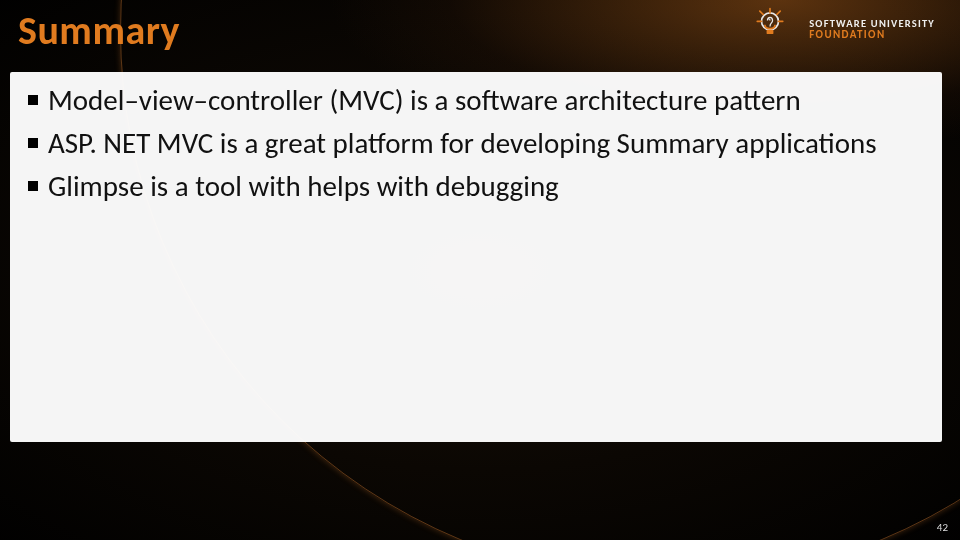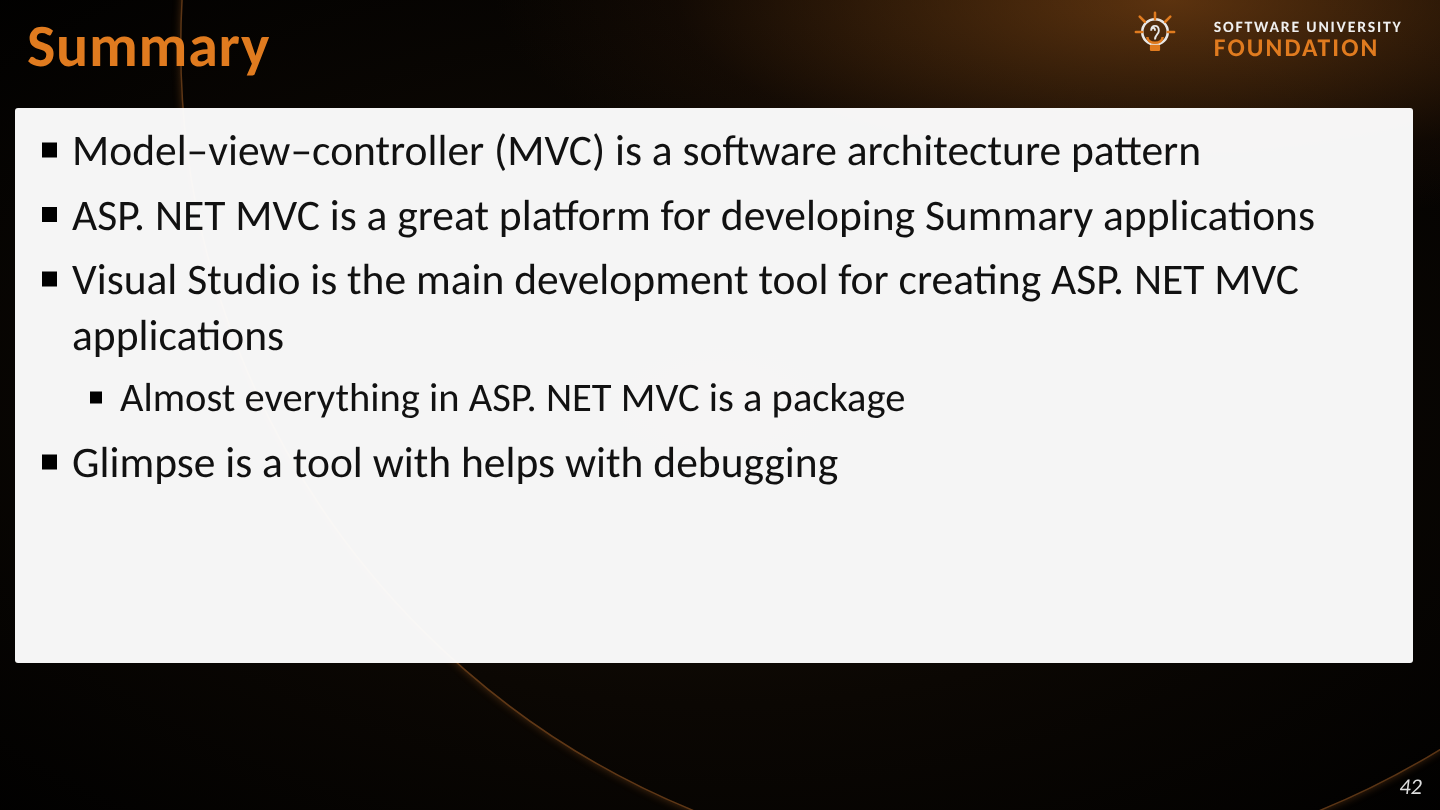--- a/index.html
+++ b/index.html
@@ -63,21 +63,21 @@
     flex-direction: column;
     line-height: 1.0;
   }
   .logo-line1 {
     font-size: 10.5px;
     font-weight: 700;
     letter-spacing: 1.2px;
     color: #efefef;
   }
   .logo-line2 {
-    font-size: 17px;
+    font-size: 11px;
     font-weight: 800;
     letter-spacing: 1.4px;
     color: #e07b1f;
   }
   .content {
     position: absolute;
     top: 72px;
     left: 10px;
     right: 18px;
     background: rgba(255,255,255,0.96);
@@ -127,23 +127,22 @@
     left: 2px;
     top: 13px;
     width: 8px;
     height: 8px;
     background: #000;
   }
   .pagenum {
     position: absolute;
     bottom: 6px;
     right: 12px;
-    font-size: 15px;
+    font-size: 11px;
     color: #ddd;
-    font-style: italic;
   }
 </style>
 </head>
 <body>
 
 <div class="slide">
   <div class="arc"></div>
 
   <div class="title">Summary</div>
 
@@ -163,27 +162,19 @@
 
   <div class="content">
     <ul class="bullets">
       <li>
         <span>Model–view–controller (MVC) is a software architecture pattern</span>
       </li>
       <li>
         <span>ASP. NET MVC is a great platform for developing Summary applications</span>
       </li>
       <li>
-        <span>Visual Studio is the main development tool for creating ASP. NET MVC applications</span>
-        <ul class="sub">
-          <li>
-            <span>Almost everything in ASP. NET MVC is a package</span>
-          </li>
-        </ul>
-      </li>
-      <li>
         <span>Glimpse is a tool with helps with debugging</span>
       </li>
     </ul>
   </div>
 
   <div class="pagenum">42</div>
 </div>
 
 </body></html>

